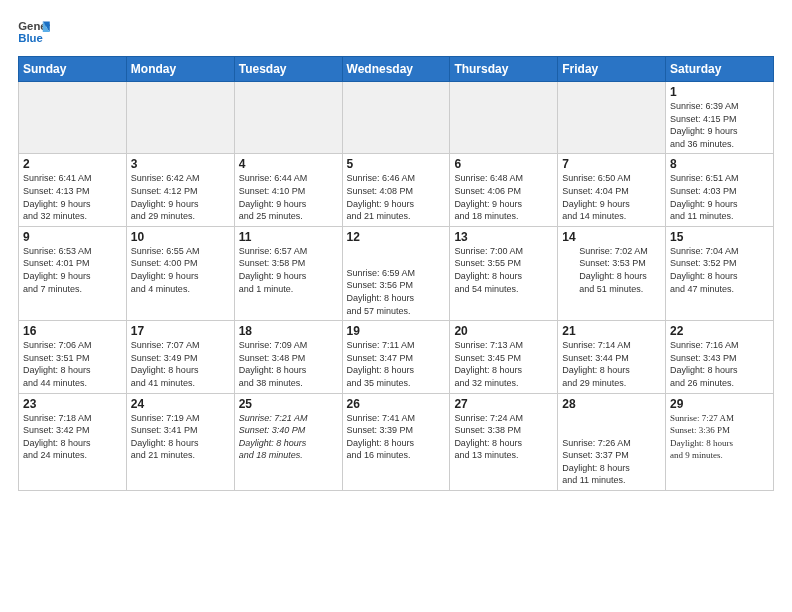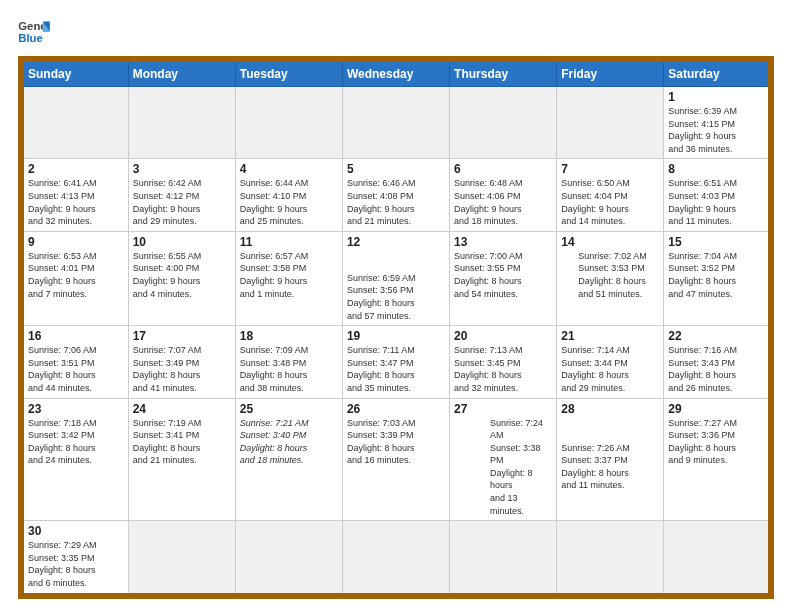--- a/index.html
+++ b/index.html
@@ -41,21 +41,21 @@
       line-height: 1.1;
     }
     .subtitle {
       font-size: 13px;
       color: #555;
       margin-top: 2px;
     }
     .calendar {
       width: 100%;
       border-collapse: collapse;
-      border: 6px solid #a16207;
+      border: 1px solid #a16207;
     }
     .calendar th {
       background: #2a74c5;
       color: #fff;
       font-size: 12px;
       font-weight: bold;
       padding: 5px 4px;
       text-align: left;
       border: 1px solid #1a5fa8;
     }
@@ -306,57 +306,42 @@
           </td>
           <td>
             <span class="day-number">25</span>
             <div class="day-info" style="white-space: pre-line; font-style: italic;">Sunrise: 7:21 AM
 Sunset: 3:40 PM
 Daylight: 8 hours
 and 18 minutes.</div>
           </td>
           <td>
             <span class="day-number">26</span>
-            <div class="day-info" style="white-space: pre-line;">Sunrise: 7:03 AM
+            <div class="day-info" style="white-space: pre-line;">Sunrise: 7:41 AM
 Sunset: 3:39 PM
 Daylight: 8 hours
 and 16 minutes.</div>
           </td>
           <td>
             <span class="day-number">27</span>
-            <div class="day-info" style="white-space: pre-line; margin-left: 36px;">Sunrise: 7:24 AM
+            <div class="day-info" style="white-space: pre-line;">Sunrise: 7:24 AM
 Sunset: 3:38 PM
 Daylight: 8 hours
 and 13 minutes.</div>
           </td>
           <td>
             <span class="day-number">28</span>
             <div class="day-info" style="white-space: pre-line; margin-top: 26px;">Sunrise: 7:26 AM
 Sunset: 3:37 PM
 Daylight: 8 hours
 and 11 minutes.</div>
           </td>
           <td>
             <span class="day-number">29</span>
-            <div class="day-info" style="white-space: pre-line;">Sunrise: 7:27 AM
+            <div class="day-info" style="white-space: pre-line; font-family: Liberation Serif, serif;">Sunrise: 7:27 AM
 Sunset: 3:36 PM
 Daylight: 8 hours
 and 9 minutes.</div>
           </td>
-        </tr>
-        <tr class="last-row">
-          <td>
-            <span class="day-number">30</span>
-            <div class="day-info" style="white-space: pre-line;">Sunrise: 7:29 AM
-Sunset: 3:35 PM
-Daylight: 8 hours
-and 6 minutes.</div>
-          </td>
-          <td class="empty"></td>
-          <td class="empty"></td>
-          <td class="empty"></td>
-          <td class="empty"></td>
-          <td class="empty"></td>
-          <td class="empty"></td>
         </tr>
       </tbody>
   </table>
 </div>
 
 </body></html>

